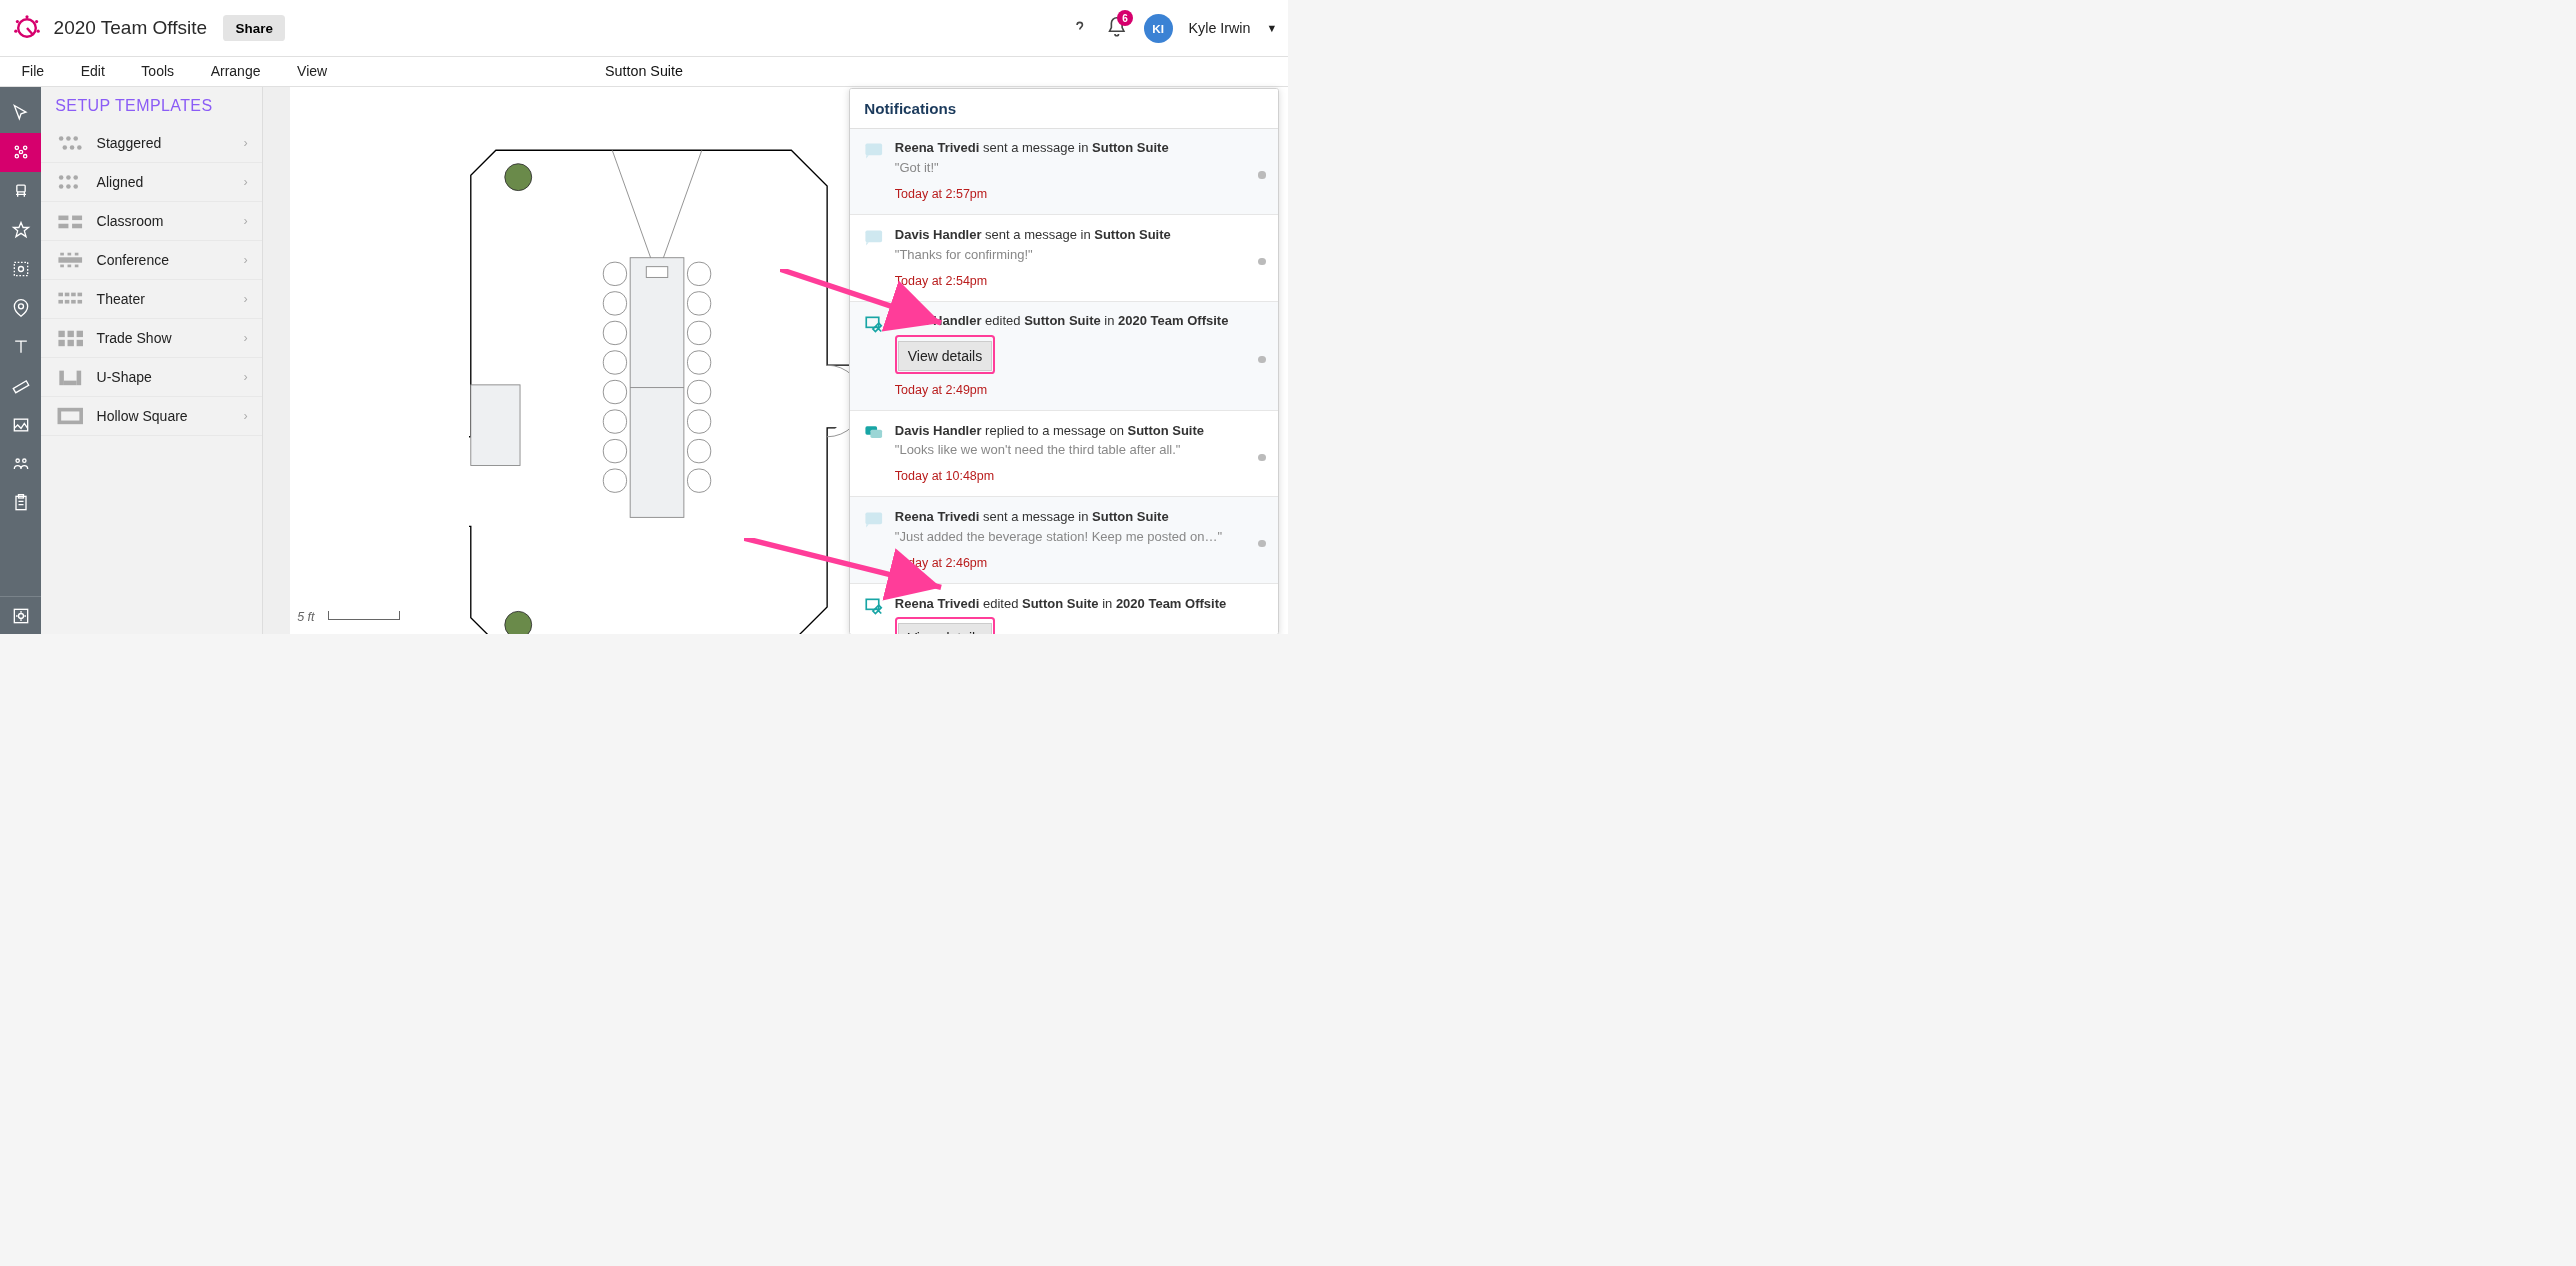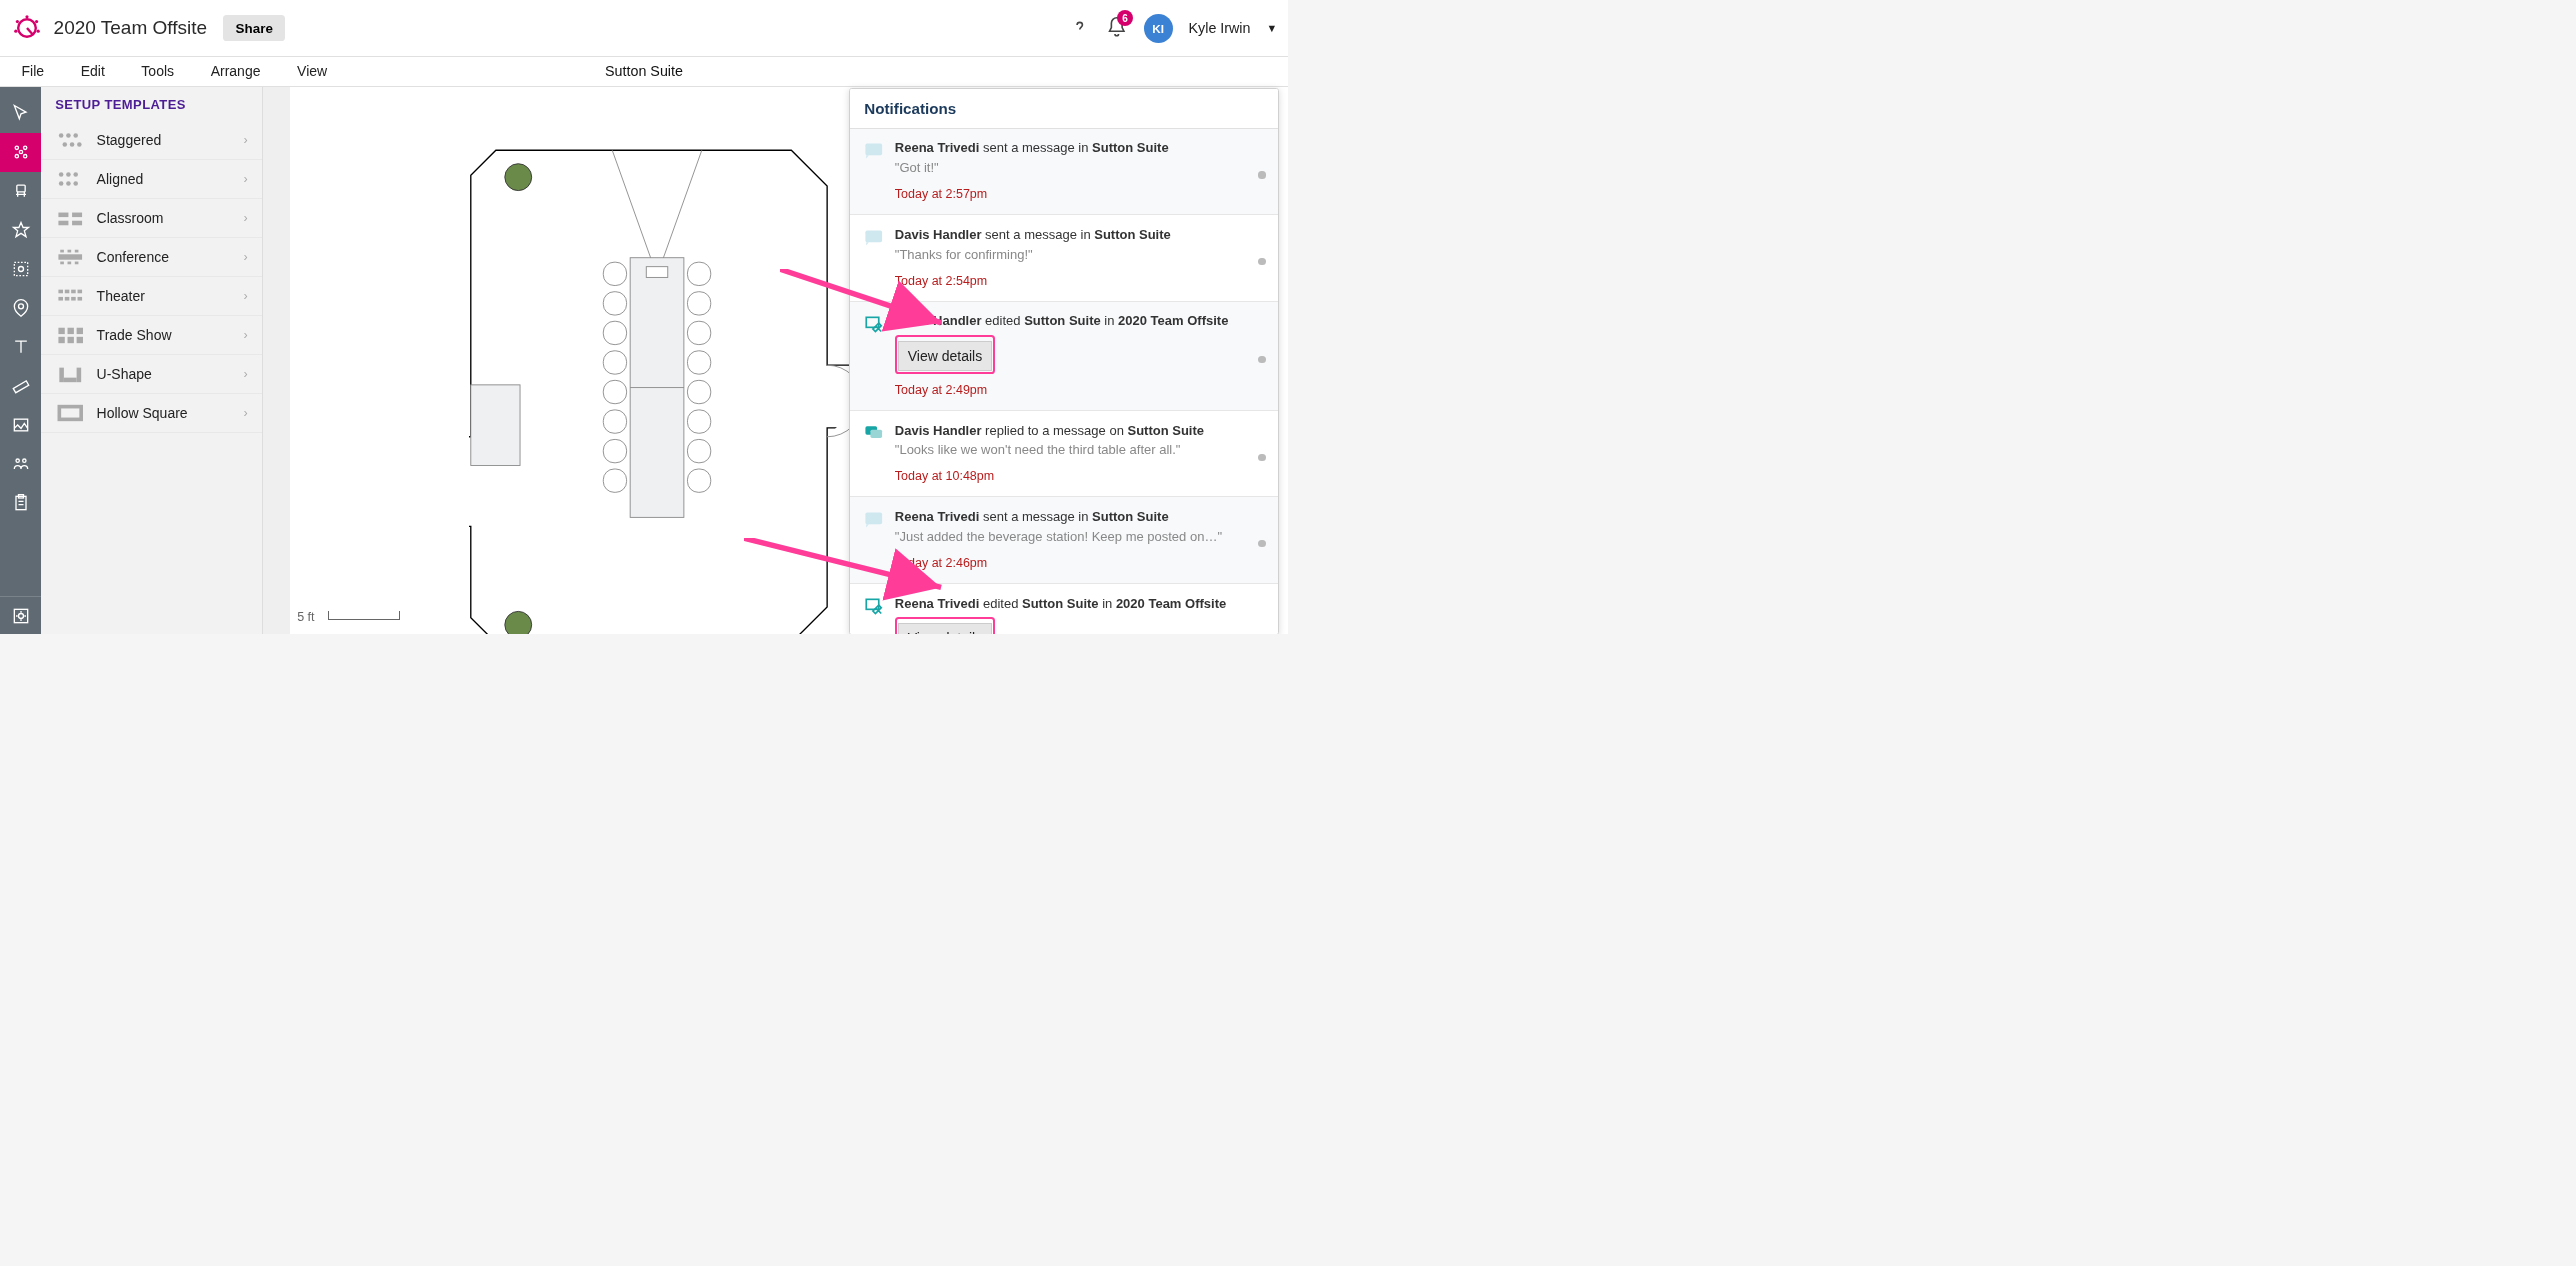--- a/index.html
+++ b/index.html
@@ -23,30 +23,30 @@
 
 .main{display:flex;height:calc(100% - 86px);}
 .toolrail{width:41px;background:#606a72;display:flex;flex-direction:column;align-items:center;padding-top:7.2px;gap:0;}
 .toolrail .tool{width:41px;height:39px;display:flex;align-items:center;justify-content:center;cursor:pointer;}
 .toolrail .tool.active{background:#d6006d;}
 .toolrail svg{width:20px;height:20px;stroke:#fff;fill:none;stroke-width:1.6;}
 .toolrail .spacer{flex:1;}
 .toolrail .bottom-tool{border-top:0.9px solid #7a838a;}
 
 .side-panel{width:222px;background:#f2f2f2;border-right:0.9px solid #ddd;padding-top:10.8px;}
-.panel-title{font-size:13px;font-weight:700;letter-spacing:0.4px;color:#4c1d95;padding:0 14.3px 9px;}
+.panel-title{font-size:16px;font-weight:400;letter-spacing:0.4px;color:#8b5cf6;padding:0 14.3px 9px;}
 .tpl-item{display:flex;align-items:center;padding:9px 14.3px;cursor:pointer;border-bottom:0.9px solid #e8e8e8;justify-content:flex-end;}
 .tpl-icon{width:30.5px;height:20px;margin-right:10.8px;fill:#aaa;}
 .tpl-label{flex:1;font-size:14px;color:#222;}
 .tpl-chev{color:#aaa;font-size:12.5px;}
 
 .canvas{flex:1;position:relative;background:#efefef;}
 .canvas-inner{position:absolute;left:27px;top:0;right:0;bottom:0;background:#fff;}
 .floorplan{position:absolute;left:179px;top:54px;}
-.scale-label{position:absolute;left:7.2px;bottom:10.8px;font-size:12.5px;color:#666;}
+.scale-label{position:absolute;left:7.2px;bottom:10.8px;font-size:12.5px;color:#666;font-style:italic;}
 .scale-bar{position:absolute;left:38px;bottom:14.3px;width:72px;height:9px;border-left:1.3px solid #666;border-right:1.3px solid #666;border-bottom:1.3px solid #666;}
 
 .notif-panel{position:absolute;right:9px;top:88px;width:430px;background:#fff;border:0.9px solid #d0d0d0;border-radius:2.7px;box-shadow:0 1.8px 7.2px rgba(0,0,0,.15);z-index:50;max-height:547px;overflow-y:auto;}
 .notif-head{padding:10.8px 14.3px;font-size:15.2px;font-weight:600;color:#1b3a5c;border-bottom:0.9px solid #e0e0e0;}
 .notif{padding:10.8px 14.3px 10.8px 12.5px;border-bottom:0.9px solid #e6e6e6;display:flex;align-items:flex-start;gap:10.8px;position:relative;}
 .notif:nth-child(odd){background:#f7f9fb;}
 .notif-icon{width:21.5px;height:20px;flex-shrink:0;margin-top:1.8px;}
 .notif-body{flex:1;font-size:13px;color:#444;line-height:1.45;}
 .notif-line1{color:#333;}
 .notif-line1 b{font-weight:600;}

